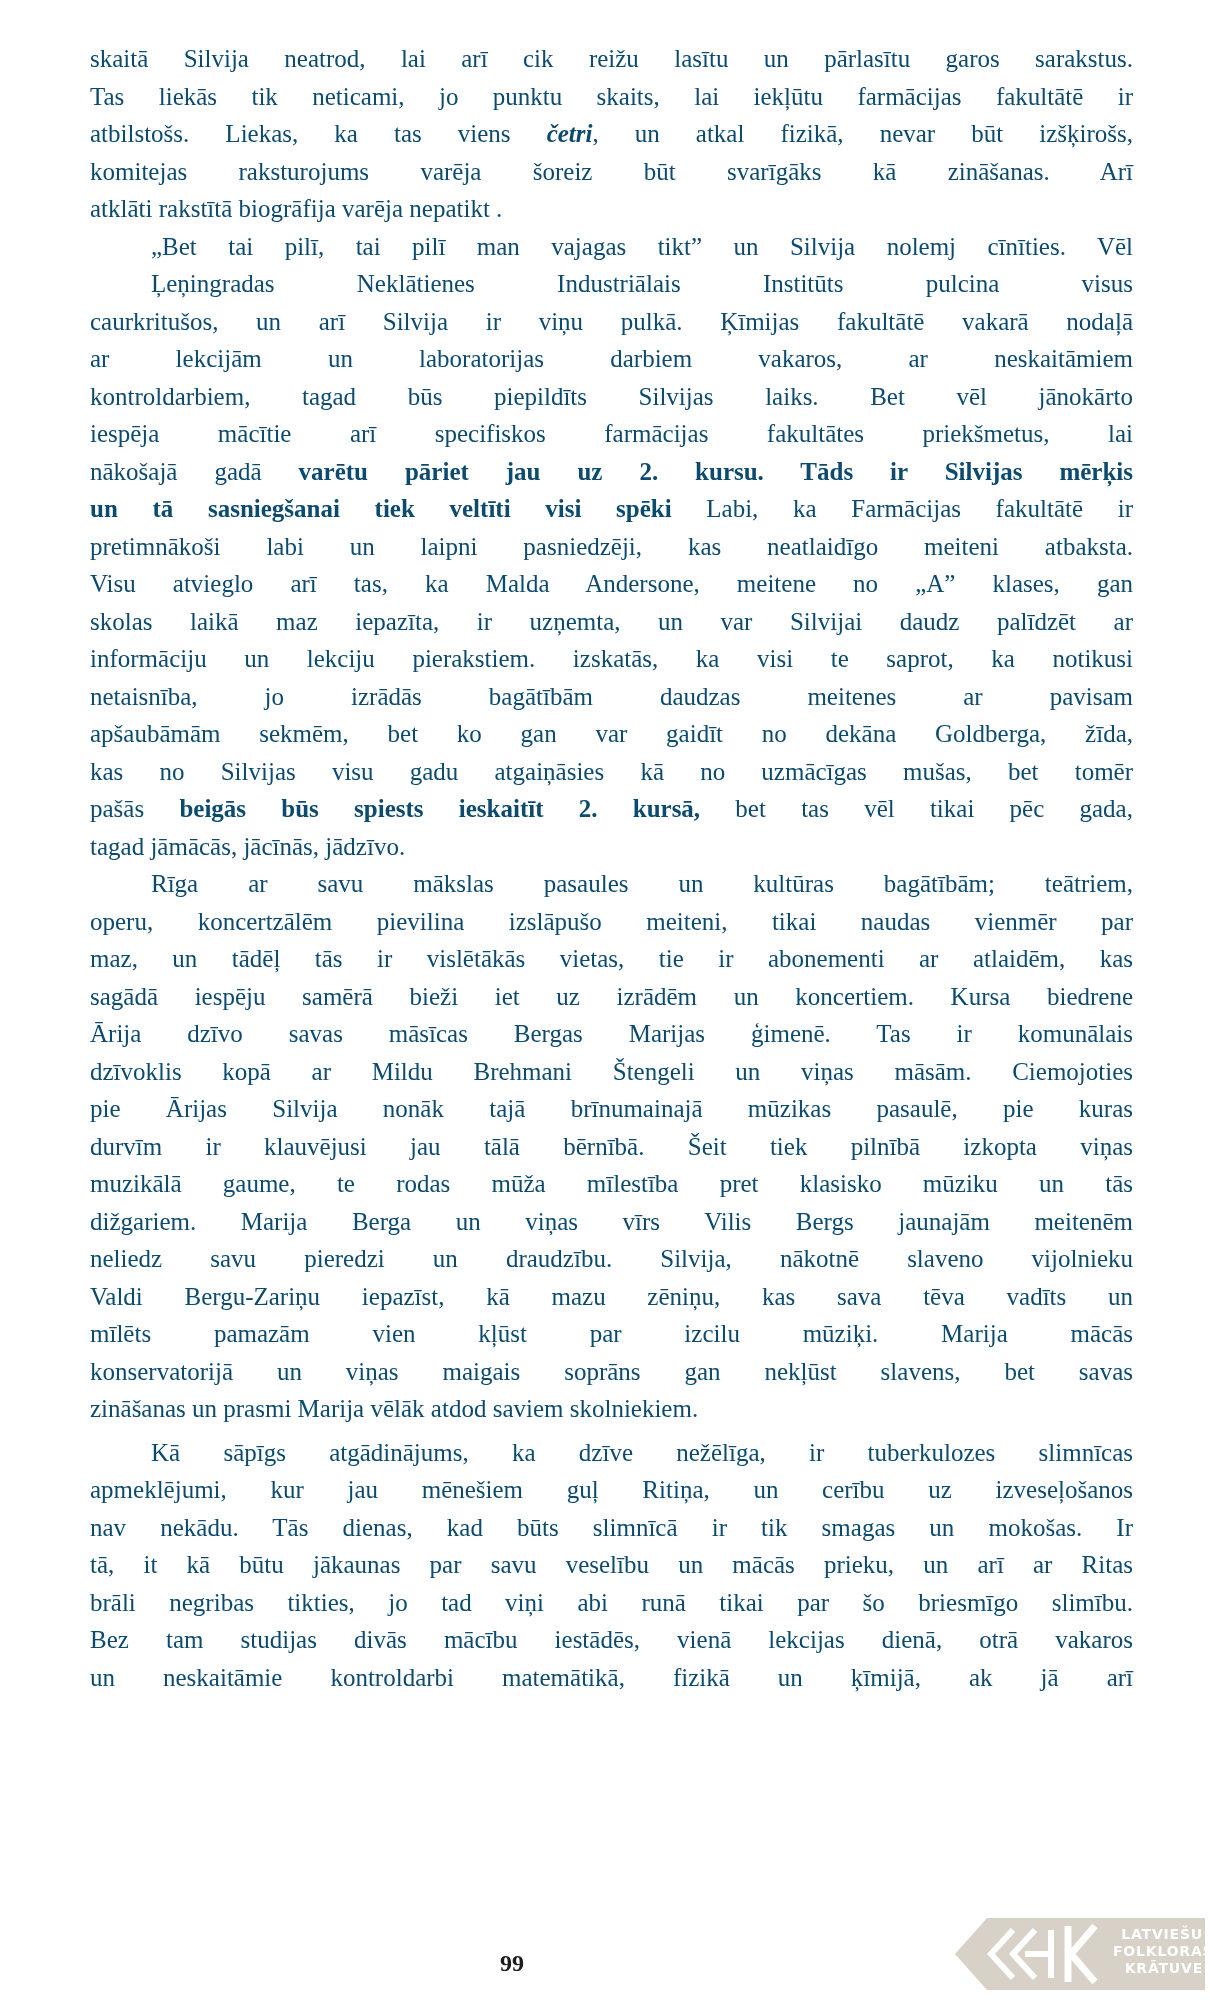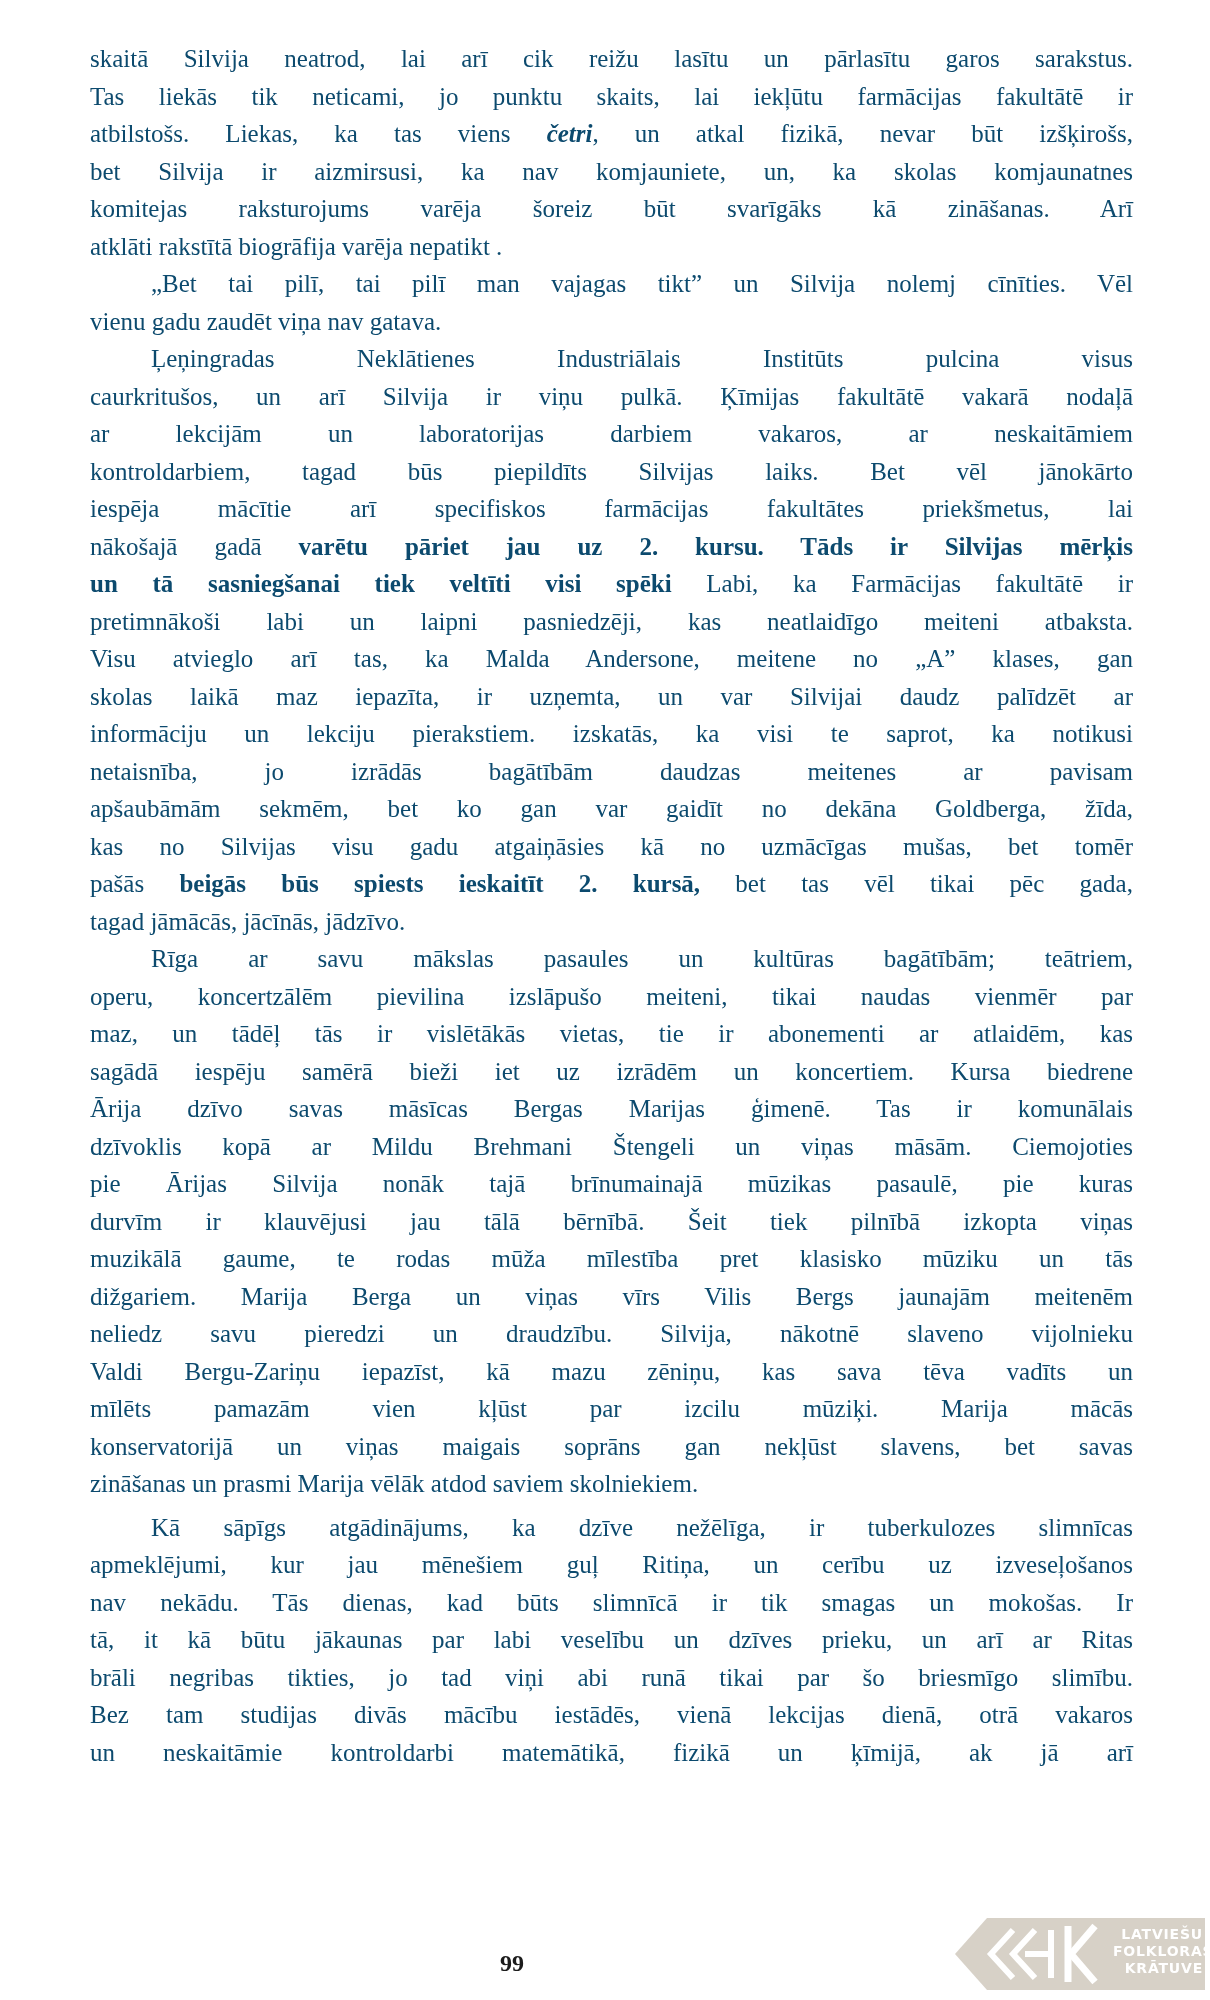--- a/index.html
+++ b/index.html
@@ -27,25 +27,23 @@
   }
   .logo-text span { display: block; }
 </style>
 </head>
 <body>
 
 <div class="page" id="page">
     <div class="line"><span>skaitā Silvija neatrod, lai arī cik reižu lasītu un pārlasītu garos sarakstus.</span></div>
     <div class="line"><span>Tas liekās tik neticami, jo punktu skaits, lai iekļūtu farmācijas fakultātē ir</span></div>
     <div class="line"><span>atbilstošs. Liekas, ka tas viens </span><span class="em">četri</span><span>, un atkal fizikā, nevar būt izšķirošs,</span></div>
-    <div class="line"><span>bet Silvija ir aizmirsusi, ka nav komjauniete, un, ka skolas komjaunatnes</span></div>
     <div class="line"><span>komitejas raksturojums varēja šoreiz būt svarīgāks kā zināšanas. Arī</span></div>
     <div class="line last"><span>atklāti rakstītā biogrāfija varēja nepatikt .</span></div>
     <div class="line indent"><span>„Bet tai pilī, tai pilī man vajagas tikt” un Silvija nolemj cīnīties. Vēl</span></div>
-    <div class="line last"><span>vienu gadu zaudēt viņa nav gatava.</span></div>
     <div class="line indent"><span>Ļeņingradas Neklātienes Industriālais Institūts pulcina visus</span></div>
     <div class="line"><span>caurkritušos, un arī Silvija ir viņu pulkā. Ķīmijas fakultātē vakarā nodaļā</span></div>
     <div class="line"><span>ar lekcijām un laboratorijas darbiem  vakaros, ar neskaitāmiem</span></div>
     <div class="line"><span>kontroldarbiem, tagad būs piepildīts Silvijas laiks. Bet vēl jānokārto</span></div>
     <div class="line"><span>iespēja mācītie arī specifiskos farmācijas fakultātes priekšmetus, lai</span></div>
     <div class="line"><span>nākošajā gadā </span><span class="ul">varētu pāriet jau uz 2. kursu. Tāds ir Silvijas mērķis</span></div>
     <div class="line"><span class="ul">un tā sasniegšanai tiek veltīti visi spēki</span><span> Labi, ka Farmācijas fakultātē ir</span></div>
     <div class="line"><span>pretimnākoši labi un laipni pasniedzēji, kas neatlaidīgo meiteni atbaksta.</span></div>
     <div class="line"><span>Visu atvieglo arī tas, ka Malda Andersone, meitene no „A” klases, gan</span></div>
     <div class="line"><span>skolas laikā maz iepazīta, ir uzņemta, un var Silvijai daudz palīdzēt ar</span></div>
@@ -66,21 +64,21 @@
     <div class="line"><span>muzikālā gaume, te rodas mūža mīlestība pret klasisko mūziku un tās</span></div>
     <div class="line"><span>dižgariem. Marija Berga un viņas vīrs Vilis Bergs jaunajām meitenēm</span></div>
     <div class="line"><span>neliedz savu pieredzi un draudzību. Silvija, nākotnē slaveno vijolnieku</span></div>
     <div class="line"><span>Valdi Bergu-Zariņu iepazīst, kā mazu zēniņu, kas sava tēva vadīts un</span></div>
     <div class="line"><span>mīlēts pamazām vien kļūst par izcilu mūziķi. Marija mācās</span></div>
     <div class="line"><span>konservatorijā un viņas maigais soprāns gan nekļūst slavens, bet savas</span></div>
     <div class="line last"><span>zināšanas un prasmi Marija vēlāk atdod saviem skolniekiem.</span></div>
     <div class="line indent gap"><span>Kā sāpīgs atgādinājums, ka dzīve nežēlīga, ir tuberkulozes slimnīcas</span></div>
     <div class="line"><span>apmeklējumi, kur jau mēnešiem guļ Ritiņa, un cerību uz izveseļošanos</span></div>
     <div class="line"><span>nav nekādu. Tās dienas, kad būts slimnīcā ir tik smagas un mokošas. Ir</span></div>
-    <div class="line"><span>tā, it kā būtu jākaunas par labi veselību un dzīves prieku,  un arī ar Ritas</span></div>
+    <div class="line"><span>tā, it kā būtu jākaunas par savu veselību un mācās prieku,  un arī ar Ritas</span></div>
     <div class="line"><span>brāli negribas tikties, jo tad viņi abi runā tikai par šo briesmīgo slimību.</span></div>
     <div class="line"><span>Bez tam studijas divās mācību iestādēs, vienā lekcijas dienā, otrā vakaros</span></div>
     <div class="line"><span>un neskaitāmie kontroldarbi matemātikā, fizikā un ķīmijā, ak jā arī</span></div>
   </div>
 
 <div class="pageno">99</div>
 
 <svg class="logo" viewBox="0 0 250 72" xmlns="http://www.w3.org/2000/svg">
   <polygon points="32,0 250,0 250,72 32,72 0,36" fill="#d7d1c7"></polygon>
 

